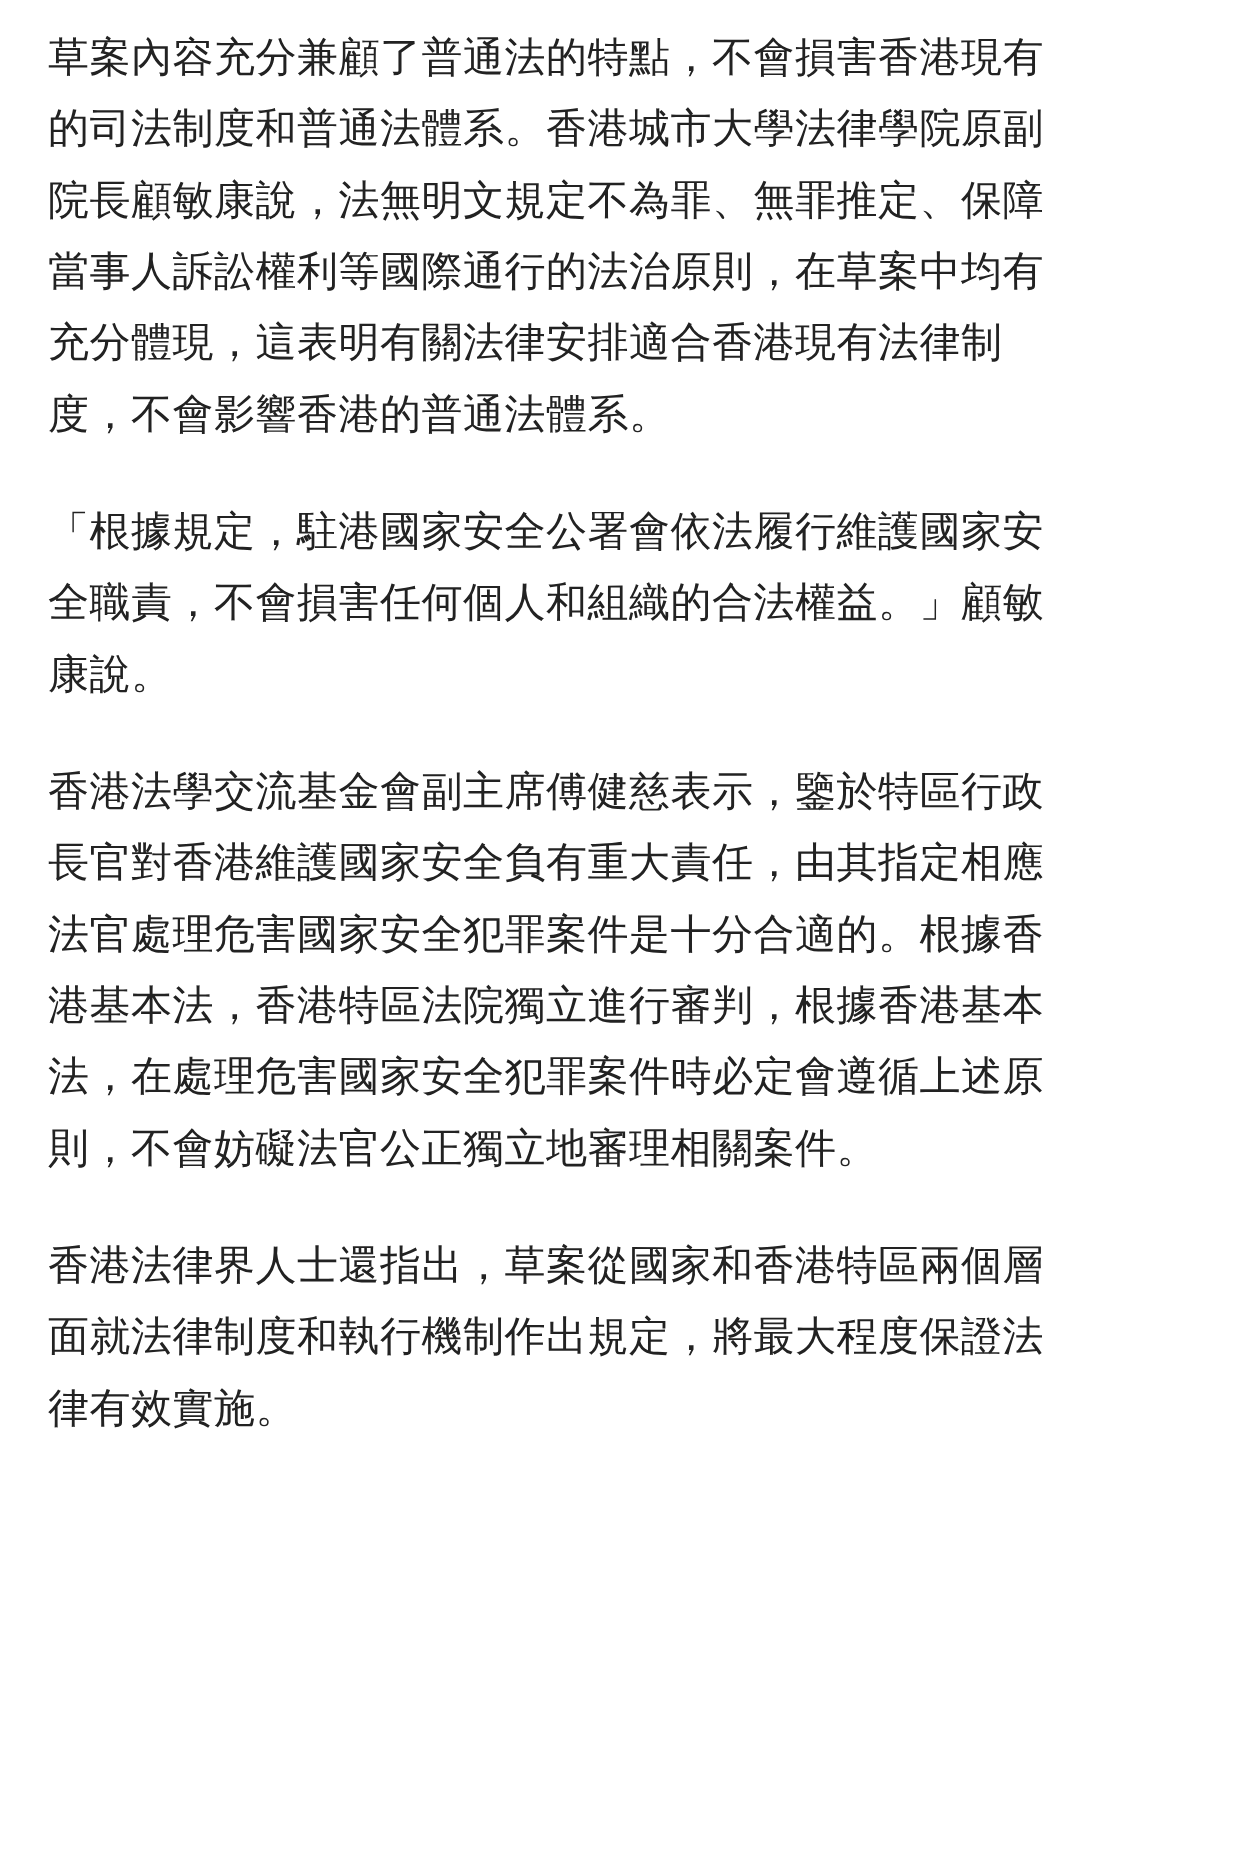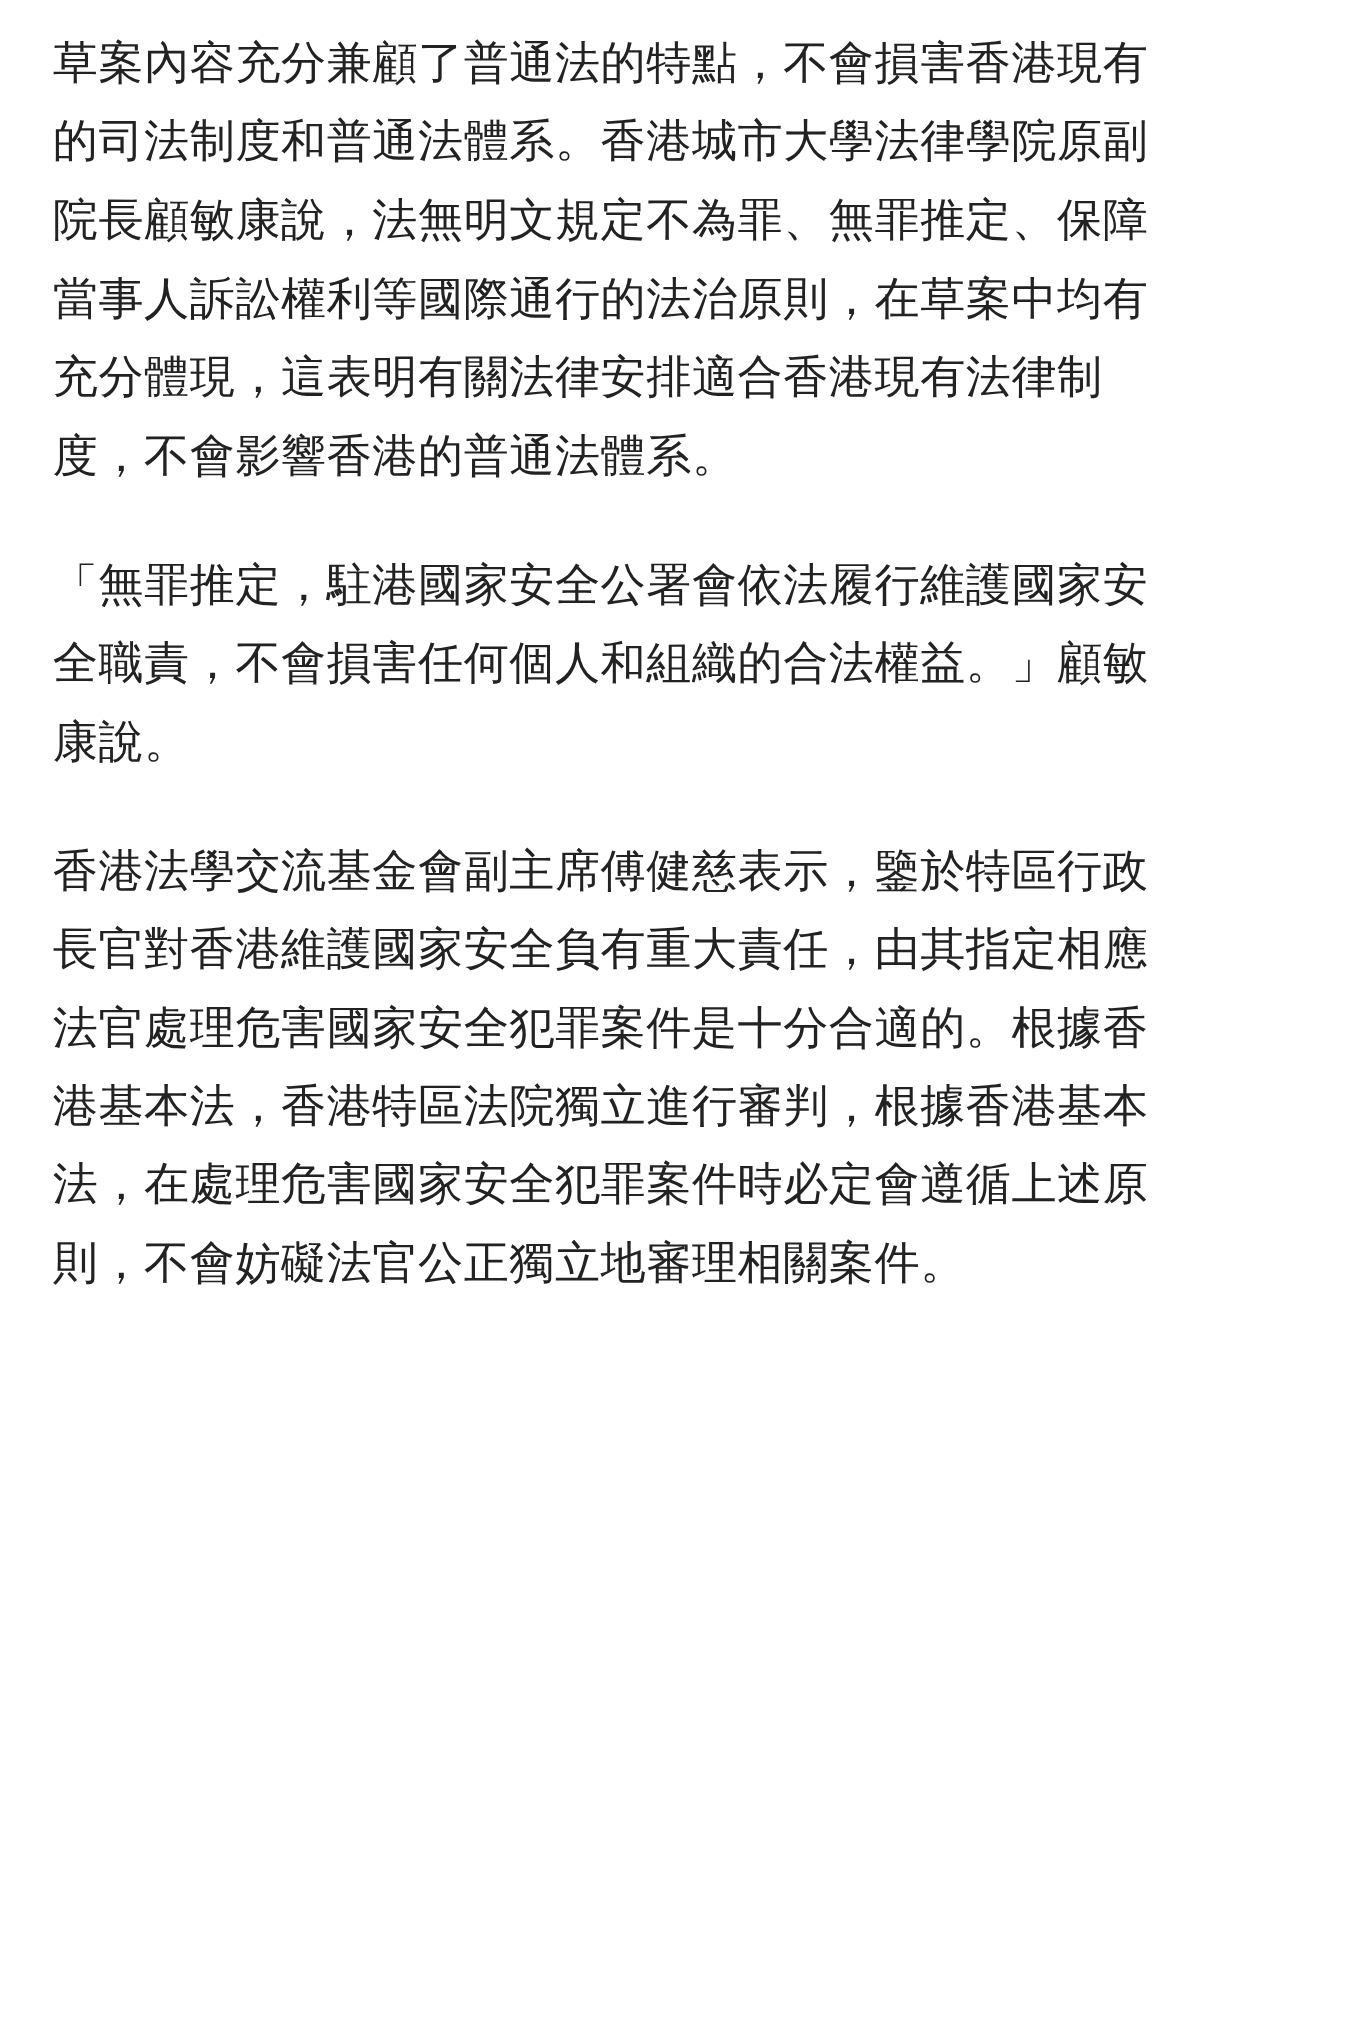--- a/index.html
+++ b/index.html
@@ -30,15 +30,16 @@
   }
   .para:last-child {
     margin-bottom: 0;
   }
 </style>
 </head>
 <body>
 
 <div class="article">
   <p class="para">草案內容充分兼顧了普通法的特點，不會損害香港現有的司法制度和普通法體系。香港城市大學法律學院原副院長顧敏康說，法無明文規定不為罪、無罪推定、保障當事人訴訟權利等國際通行的法治原則，在草案中均有充分體現，這表明有關法律安排適合香港現有法律制度，不會影響香港的普通法體系。</p>
-  <p class="para">「無罪推定，駐港國家安全公署會依法履行維護國家安全職責，不會損害任何個人和組織的合法權益。」顧敏康說。</p>
+  <p class="para">「根據規定，駐港國家安全公署會依法履行維護國家安全職責，不會損害任何個人和組織的合法權益。」顧敏康說。</p>
   <p class="para">香港法學交流基金會副主席傅健慈表示，鑒於特區行政長官對香港維護國家安全負有重大責任，由其指定相應法官處理危害國家安全犯罪案件是十分合適的。根據香港基本法，香港特區法院獨立進行審判，根據香港基本法，在處理危害國家安全犯罪案件時必定會遵循上述原則，不會妨礙法官公正獨立地審理相關案件。</p>
+  <p class="para">香港法律界人士還指出，草案從國家和香港特區兩個層面就法律制度和執行機制作出規定，將最大程度保證法律有效實施。</p>
 </div>
 
 </body></html>

